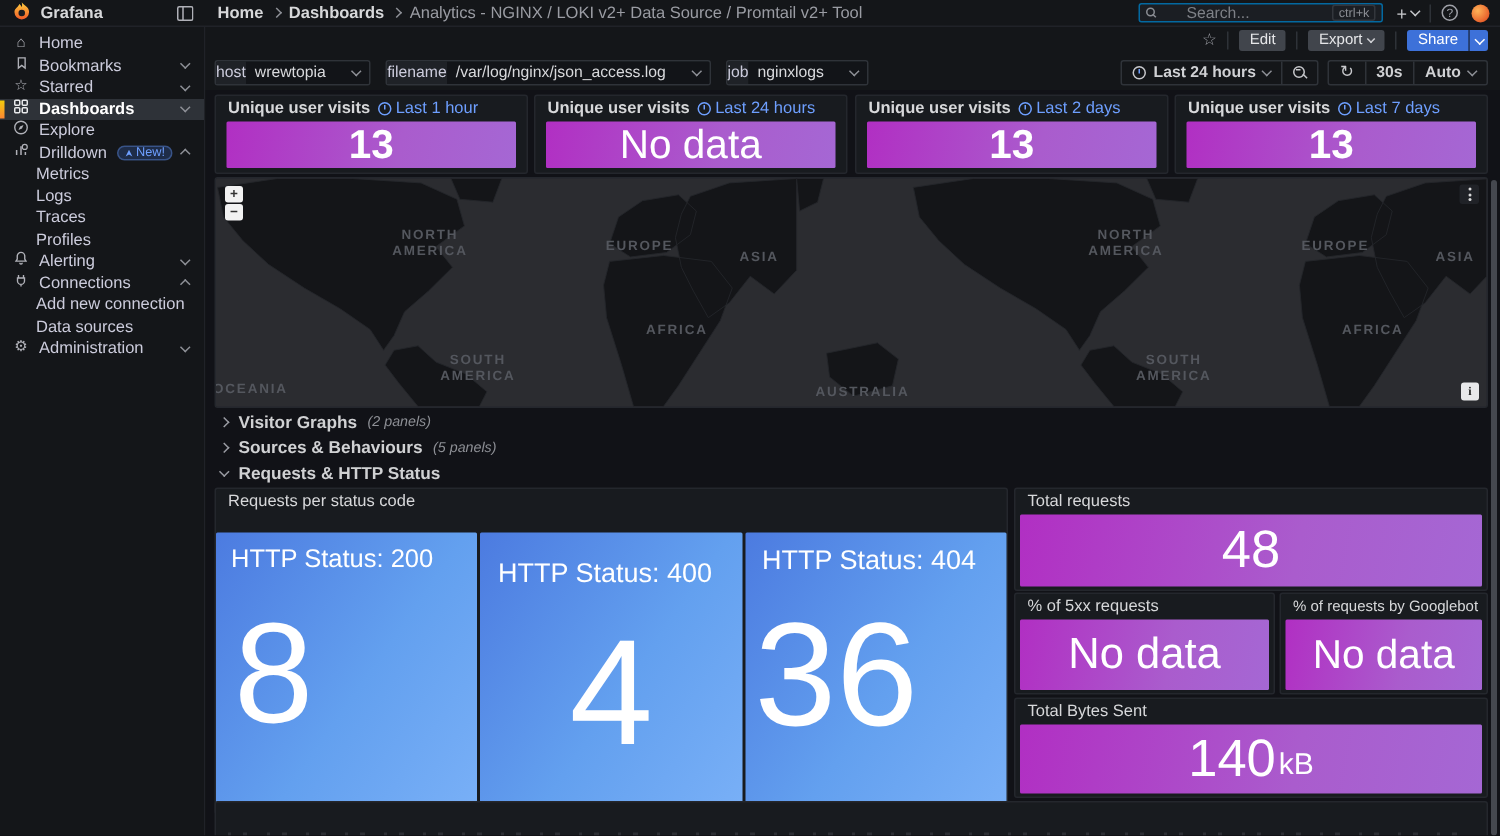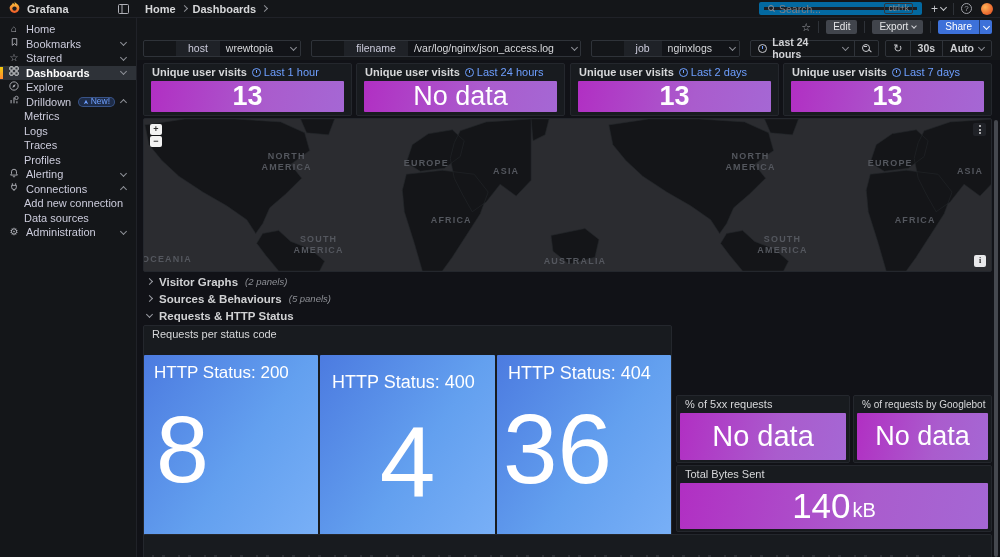--- a/index.html
+++ b/index.html
@@ -21,22 +21,22 @@
   
   .nav { position:absolute; top:0; left:0; width:1000px; height:18px;
     background:#141619; border-bottom:1px solid #202228; display:flex; align-items:center; z-index:5;}
   .nav-brand { width:137px; height:100%; display:flex; align-items:center; padding:0 8px; gap:6px; }
   .brand-name { font-weight:bold; color:#d7d8da; flex:1; }
   .toggle-icon svg { display:block; }
   .crumbs { display:flex; align-items:center; gap:6px; padding-left:8px; color:#8e9097; }
   .crumb-link { color:#d7d8da; font-weight:bold; text-decoration:none; cursor:pointer; }
   .crumb-cur { color:#9a9ca3; }
   .nav-right { margin-left:auto; display:flex; align-items:center; padding-right:7px; }
-  .searchbox { width:163px; height:13px; background:#1b1e23; border:5px solid #0369a1;
-    border-radius:2px; display:flex; align-items:center; padding:0 4px; gap:4px; }
+  .searchbox { width:163px; height:13px; background:#1b1e23; border:1px solid #0369a1;
+    border-radius:2px; display:flex; align-items:center; padding:0 4px; gap:20px; }
   .search-glyph { position:relative; width:7px; height:7px; flex:none; }
   .search-glyph::before { content:""; position:absolute; left:0; top:0; width:4px; height:4px;
     border:1px solid #8a8d93; border-radius:50%; }
   .search-glyph::after { content:""; position:absolute; left:4.5px; top:4.5px; width:3px; height:1px;
     background:#8a8d93; transform:rotate(45deg); }
   .searchbox input { flex:1; background:transparent; border:none; outline:none;
     color:#c7c8cc; font-size:10.5px; font-family:inherit; min-width:0; }
   .searchbox input::placeholder { color:#7e8187; }
   .kbd { font-size:8.5px; color:#8a8d93; border:1px solid #33363c; border-radius:2px; padding:0 3px; line-height:9px; }
   .navbtn { display:flex; align-items:center; gap:3px; color:#c7c8cc; margin-left:9px; cursor:pointer; }
@@ -70,21 +70,21 @@
   .btn { height:14px; line-height:14px; font-size:10px; border-radius:2px; padding:0 7px;
     background:#41454c; color:#e6e7e9; display:flex; align-items:center; gap:4px; cursor:pointer; }
   .btn .chev { width:4px; height:4px; color:#cfd0d4; }
   .btn-share { background:#3d71d9; color:#fff; border-radius:2px 0 0 2px; }
   .btn-share-chev { background:#3d71d9; width:13px; height:14px; border-left:1px solid rgba(17,18,23,.55);
     border-radius:0 2px 2px 0; display:flex; align-items:center; justify-content:center; color:#fff; cursor:pointer; }
 
   .subbar { height:24px; display:flex; align-items:center; padding:0 8px 0 6px; }
   .var-ctrl { display:flex; align-items:stretch; height:17px; border:1px solid #2f3339; border-radius:2px;
     overflow:hidden; margin-right:10px; }
-  .var-label { background:#1f2227; color:#ccccdc; font-size:10.5px; display:flex; align-items:center; padding:0 12px;margin-left:32px; }
+  .var-label { background:#1f2227; color:#ccccdc; font-size:10.5px; display:flex; align-items:center; padding:0 0; }
   .var-value { background:#121418; color:#d8d9dc; font-size:10.5px; display:flex; align-items:center;
     gap:18px; padding:0 6px; cursor:pointer; }
   .var-value .chev { color:#8e9097; }
   .time-controls { margin-left:auto; display:flex; gap:6px; }
   .tgroup { display:flex; align-items:stretch; height:17px; border:1px solid #2f3339; border-radius:2px; }
   .tcell { display:flex; align-items:center; gap:5px; padding:0 7px; font-size:10.5px; font-weight:bold;
     color:#d0d1d4; cursor:pointer; }
   .tcell + .tcell { border-left:1px solid #2f3339; }
   .tcell .chev { color:#8e9097; }
   .zoomout-glyph { position:relative; width:9px; height:9px; }
@@ -169,20 +169,21 @@
         <rect x="0.5" y="0.5" width="10" height="9" rx="1"></rect>
           <line x1="4" y1="0.5" x2="4" y2="9.5"></line>
       </svg>
     </span>
   </div>
   <div class="crumbs">
     <a class="crumb-link">Home</a>
     <span class="chev right"></span>
     <a class="crumb-link">Dashboards</a>
     <span class="chev right"></span>
+    <span class="crumb-cur">Analytics - NGINX / LOKI v2+ Data Source / Promtail v2+ Tool</span>
   </div>
   <div class="nav-right">
     <div class="searchbox">
       <span class="search-glyph"></span>
       <input placeholder="Search..." style="">
       <span class="kbd">ctrl+k</span>
     </div>
     <div class="navbtn">
       <span class="plus-glyph">+</span>
       <span class="chev"></span>
@@ -489,20 +490,26 @@
         </div>
       </div>
       <div class="card" style="left:353px;width:174px;">
         <span class="card-label" style="top:8px;left:11px;font-size:18px;">HTTP Status: 404</span>
         <div class="card-value" style="justify-content:flex-start;padding-left:6px;font-size:98px;">
           <span>36</span>
         </div>
       </div>
     </div>
 
+    <div class="panel" style="left:539px;top:265px;width:316px;height:69px;">
+      <div class="ptitle">Total requests</div>
+      <div class="grad-magenta" style="left:3px;right:3px;bottom:2px;top:17px;">
+        <span style="font-size:35px;font-weight:500;">48</span>
+      </div>
+    </div>
 
     <div class="panel" style="left:539px;top:335px;width:174px;height:68px;">
       <div class="ptitle">% of 5xx requests</div>
       <div class="grad-magenta" style="left:3px;right:3px;bottom:2px;top:17px;">
         <span style="font-size:29px;">No data</span>
       </div>
     </div>
 
     <div class="panel" style="left:716px;top:335px;width:139px;height:68px;">
       <div class="ptitle" style="font-size:10px;">% of requests by Googlebot</div>

